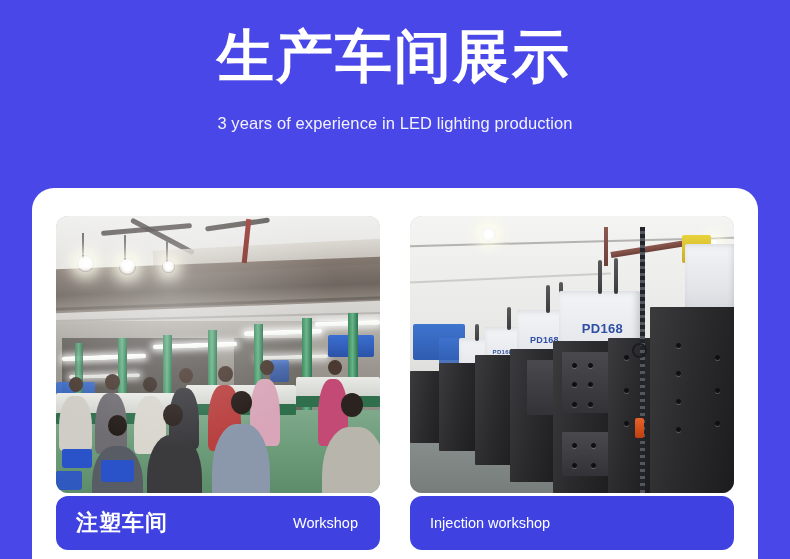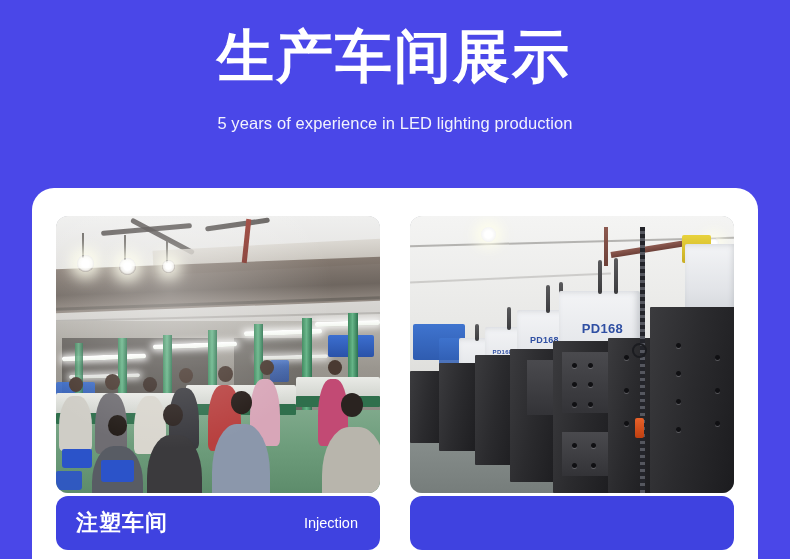--- a/index.html
+++ b/index.html
@@ -308,21 +308,21 @@
     border-radius: 2px;
   }
 </style>
 </head>
 <body>
 
 <div id="page">
 
   <div class="header">
     <div class="page-title">生产车间展示</div>
-    <div class="page-subtitle">5 years of experience in LED lighting production</div>
+    <div class="page-subtitle">3 years of experience in LED lighting production</div>
   </div>
 
   <div class="panel">
     <div class="cards">
 
       <div class="card">
         <div class="card-photo">
           <div class="ph">
             <div class="p1-ceiling"></div>
 
@@ -403,21 +403,21 @@
             <div class="p1-stool" style="left:2%;top:84%;width:9%;height:7%;"></div>
             <div class="p1-stool" style="left:14%;top:88%;width:10%;height:8%;"></div>
             <div class="p1-stool" style="left:0%;top:92%;width:8%;height:7%;opacity:.9;"></div>
 
             <div class="p1-haze"></div>
           </div>
         </div>
 
         <div class="card-caption">
           <span class="caption-cn">注塑车间</span>
-          <span class="caption-en">Injection</span>
+          <span class="caption-en">Workshop</span>
         </div>
       </div>
 
       <div class="card">
         <div class="card-photo">
           <div class="ph">
             <div class="p2-wall"></div>
 
             <div class="p2-ceilline" style="left:0;top:9%;width:100%;transform:rotate(-1.5deg);"></div>
             <div class="p2-ceilline" style="left:0;top:22%;width:62%;opacity:.55;transform:rotate(-2.5deg);"></div>
@@ -492,18 +492,19 @@
             <div class="p2-hole" style="left:66%;top:62%;"></div>
             <div class="p2-hole" style="left:66%;top:74%;"></div>
 
             <div class="p2-chain" style="left:71%;top:4%;height:96%;"></div>
             <div class="p2-hook" style="left:69.5%;top:73%;"></div>
             <div style="position:absolute;left:68.5%;top:46%;width:11px;height:11px;border:2px solid #1b1c20;border-radius:50%;"></div>
           </div>
         </div>
 
         <div class="card-caption">
+          <span class="caption-en">Injection workshop</span>
         </div>
       </div>
 
     </div>
   </div>
 </div>
 
 </body></html>

